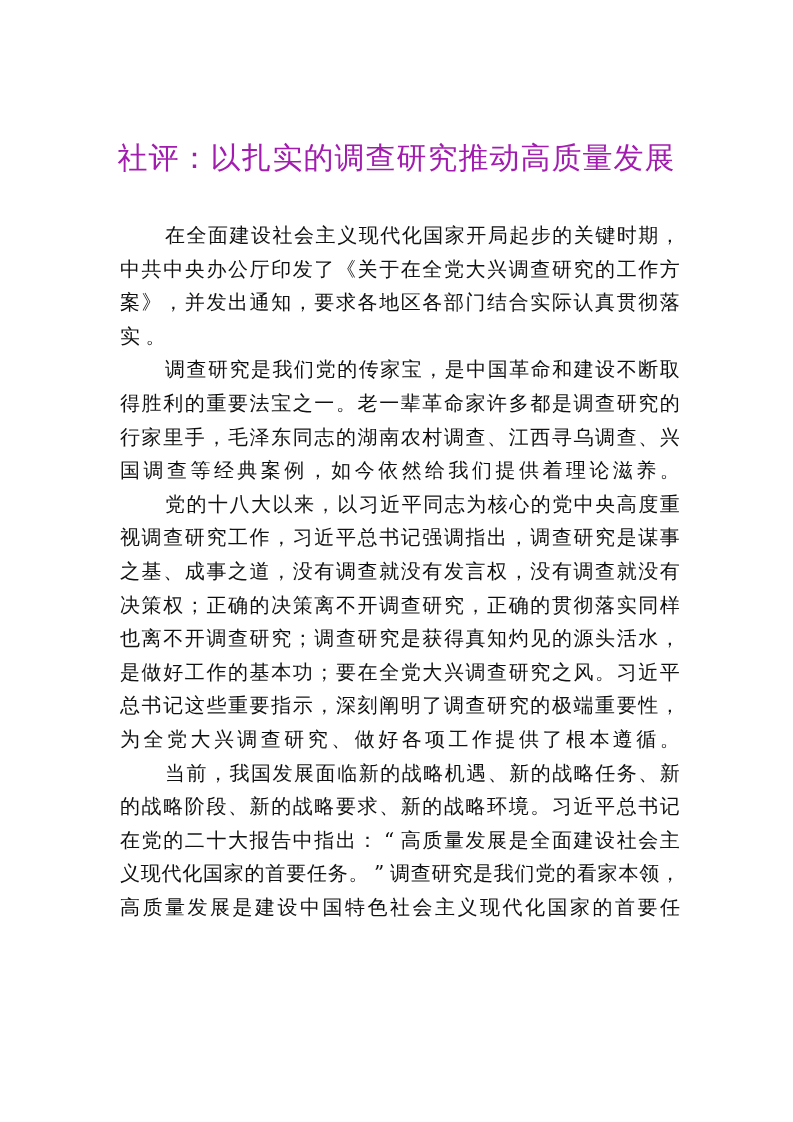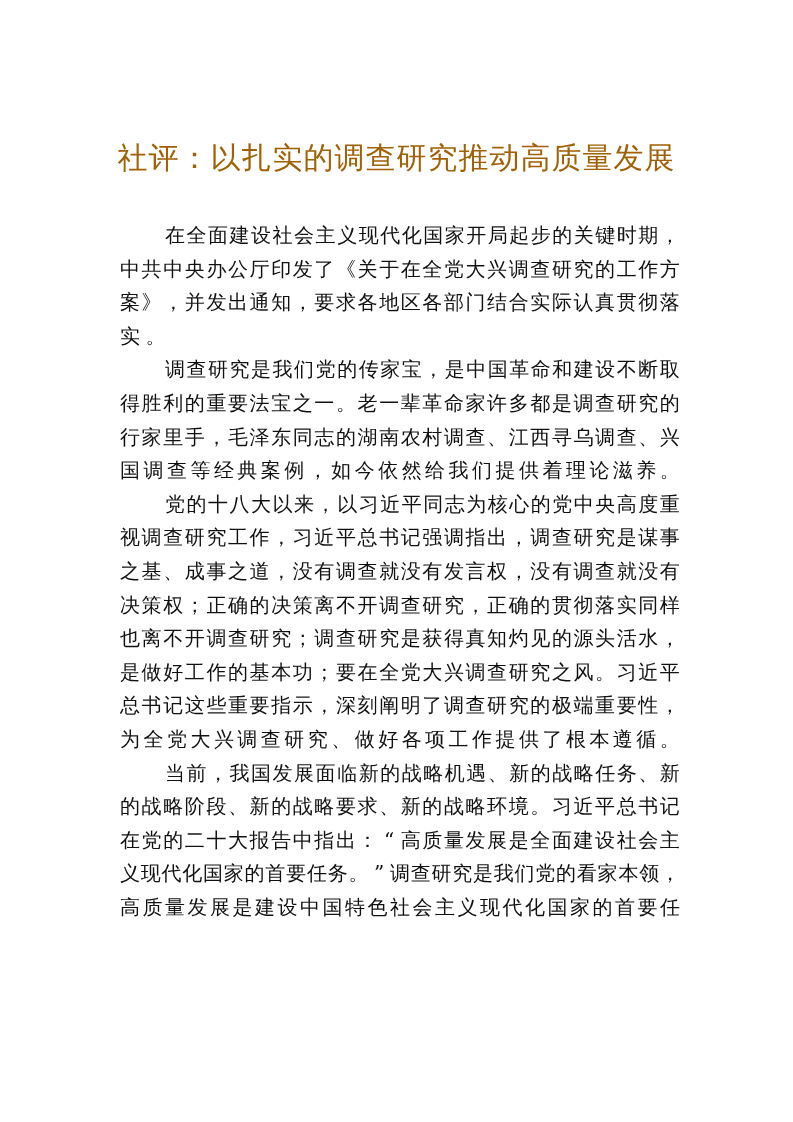--- a/index.html
+++ b/index.html
@@ -1,19 +1,19 @@
 <!DOCTYPE html>
 <html><head>
 <meta charset="utf-8">
 <style>
   html, body { margin: 0; padding: 0; background: #ffffff; }
   body { width: 793px; height: 1122px; position: relative; overflow: hidden;
          font-family: "DejaVu Serif", "Liberation Serif", serif; color: #111; }
   .title { position: absolute; top: 136px; left: 0; width: 793px; text-align: center;
-           font-size: 30px; letter-spacing: 1px; line-height: 44px; color: #a16207; }
+           font-size: 30px; letter-spacing: 1px; line-height: 44px; color: #a21caf; }
   .body { position: absolute; top: 219px; left: 120px; width: 560px; }
   .line { height: 33.6px; line-height: 33.6px; font-size: 20px; white-space: nowrap;
           display: flex; justify-content: space-between; }
   .line.last { justify-content: flex-start; gap: 5.4px; }
   .line.indent { padding-left: 45px; }
   .line span { display: inline-block; width: 20px; text-align: center; }
 </style>
 </head>
 <body>
 

